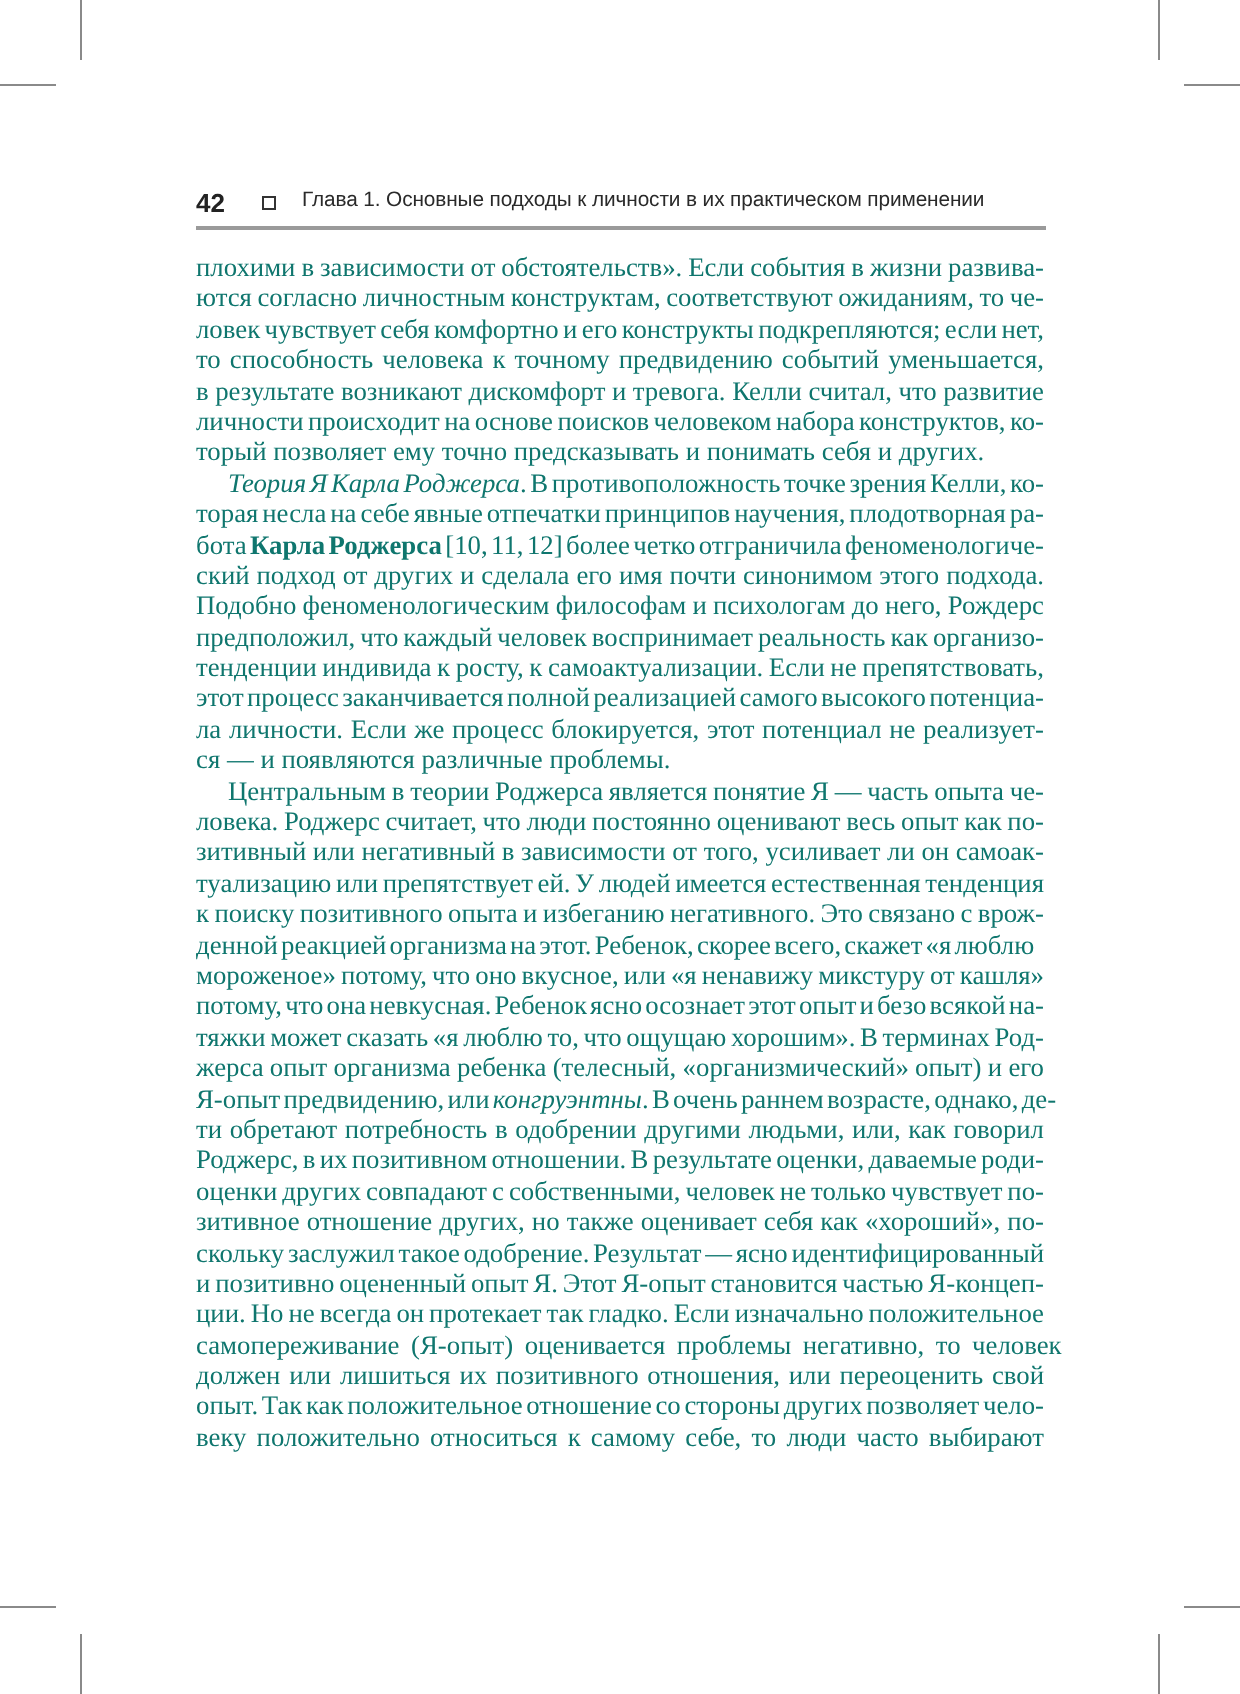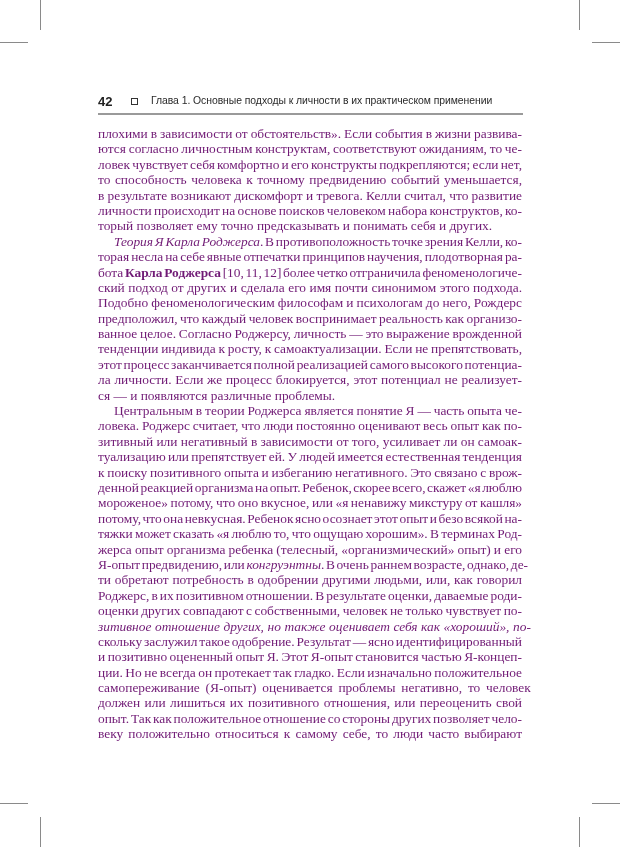--- a/index.html
+++ b/index.html
@@ -8,21 +8,21 @@
   .crop.v { width: 1px; }
   .crop.h { height: 1px; }
 
   .header { position: absolute; left: 98px; top: 92px; width: 425px; height: 22px; }
   .page-num { position: absolute; left: 0; top: 2px; font-family: "Liberation Sans", sans-serif; font-weight: bold; font-size: 13px; color: #222; }
   .sq-icon { position: absolute; left: 33px; top: 6px; width: 7px; height: 7px; border: 1px solid #333; box-sizing: border-box; }
   .header-title { position: absolute; left: 53px; top: 3px; font-family: "Liberation Sans", sans-serif; font-size: 10.4px; color: #2a2a2a; white-space: nowrap; letter-spacing: -0.05px; }
   .header-rule { position: absolute; left: 0; top: 21px; width: 425px; height: 2px; background: #9a9a9a; }
 
   .body-text { position: absolute; left: 98px; top: 126px; width: 424px;
-    font-family: "Liberation Serif", serif; font-size: 13.4px; color: #701a75; }
+    font-family: "Liberation Serif", serif; font-size: 13.4px; color: #0f766e; }
   .line { display: block; height: 15.4px; line-height: 15.4px; text-align: justify; text-align-last: justify; white-space: nowrap; overflow: visible; }
   .line.last { text-align-last: left; }
   .line.indent { padding-left: 16px; }
   .it { font-style: italic; }
   .bd { font-weight: bold; }
 </style>
 </head>
 <body>
 
 <div class="crop v" style="left:40px; top:0; height:30px;"></div>
@@ -51,42 +51,41 @@
       <div class="line" style="white-space: nowrap; text-align: left; text-align-last: left; word-spacing: -1.0918px;"><span>личности происходит на основе поисков человеком набора конструктов, ко-</span></div>
       <div class="line last" style="white-space: nowrap; text-align: left; text-align-last: left;"><span>торый позволяет ему точно предсказывать и понимать себя и других.</span></div>
     </div>
     <div>
       <div class="line indent" style="white-space: nowrap; text-align: left; text-align-last: left; word-spacing: -1.53993px;"><span class="it">Теория Я Карла Роджерса</span><span>. В противоположность точке зрения Келли, ко-</span></div>
       <div class="line" style="white-space: nowrap; text-align: left; text-align-last: left; word-spacing: -1.36979px;"><span>торая несла на себе явные отпечатки принципов научения, плодотворная ра-</span></div>
       <div class="line" style="white-space: nowrap; text-align: left; text-align-last: left; word-spacing: -1.63889px;"><span>бота </span><span class="bd">Карла Роджерса</span><span> [10, 11, 12] более четко отграничила феноменологиче-</span></div>
       <div class="line" style="white-space: nowrap; text-align: left; text-align-last: left; word-spacing: 0.12642px;"><span>ский подход от других и сделала его имя почти синонимом этого подхода.</span></div>
       <div class="line" style="white-space: nowrap; text-align: left; text-align-last: left; word-spacing: -0.247768px;"><span>Подобно феноменологическим философам и психологам до него, Рождерс</span></div>
       <div class="line" style="white-space: nowrap; text-align: left; text-align-last: left; word-spacing: -0.870536px;"><span>предположил, что каждый человек воспринимает реальность как организо-</span></div>
-      <div class="line" style="white-space: nowrap; text-align: left; text-align-last: left; word-spacing: -0.533203px;"><span>ванное целое. Согласно Роджерсу, личность — это выражение врожденной</span></div>
       <div class="line" style="white-space: nowrap; text-align: left; text-align-last: left; word-spacing: -0.556641px;"><span>тенденции индивида к росту, к самоактуализации. Если не препятствовать,</span></div>
       <div class="line" style="white-space: nowrap; text-align: left; text-align-last: left; word-spacing: -1.62723px;"><span>этот процесс заканчивается полной реализацией самого высокого потенциа-</span></div>
       <div class="line" style="white-space: nowrap; text-align: left; text-align-last: left; word-spacing: 0.465278px;"><span>ла личности. Если же процесс блокируется, этот потенциал не реализует-</span></div>
       <div class="line last" style="white-space: nowrap; text-align: left; text-align-last: left;"><span>ся — и появляются различные проблемы.</span></div>
     </div>
     <div>
       <div class="line indent" style="white-space: nowrap; text-align: left; text-align-last: left; word-spacing: -0.451562px;"><span>Центральным в теории Роджерса является понятие Я — часть опыта че-</span></div>
       <div class="line" style="white-space: nowrap; text-align: left; text-align-last: left; word-spacing: -0.5px;"><span>ловека. Роджерс считает, что люди постоянно оценивают весь опыт как по-</span></div>
       <div class="line" style="white-space: nowrap; text-align: left; text-align-last: left; word-spacing: -0.0421875px;"><span>зитивный или негативный в зависимости от того, усиливает ли он самоак-</span></div>
       <div class="line" style="white-space: nowrap; text-align: left; text-align-last: left; word-spacing: -1.03125px;"><span>туализацию или препятствует ей. У людей имеется естественная тенденция</span></div>
       <div class="line" style="white-space: nowrap; text-align: right; text-align-last: left; word-spacing: -0.632812px;"><span>к поиску позитивного опыта и избеганию негативного. Это связано с врож-</span></div>
-      <div class="line" style="white-space: nowrap; text-align: left; text-align-last: left; word-spacing: -1.76875px;"><span>денной реакцией организма на опыт. Ребенок, скорее всего, скажет «я люблю</span></div>
+      <div class="line" style="white-space: nowrap; text-align: left; text-align-last: left; word-spacing: -1.76875px;"><span>денной реакцией организма на этот. Ребенок, скорее всего, скажет «я люблю</span></div>
       <div class="line" style="white-space: nowrap; text-align: left; text-align-last: left; word-spacing: -0.795312px;"><span>мороженое» потому, что оно вкусное, или «я ненавижу микстуру от кашля»</span></div>
       <div class="line" style="white-space: nowrap; text-align: left; text-align-last: left; word-spacing: -1.7474px;"><span>потому, что она невкусная. Ребенок ясно осознает этот опыт и безо всякой на-</span></div>
       <div class="line" style="white-space: nowrap; text-align: left; text-align-last: left; word-spacing: -1.03977px;"><span>тяжки может сказать «я люблю то, что ощущаю хорошим». В терминах Род-</span></div>
       <div class="line" style="white-space: nowrap; text-align: center; text-align-last: left; word-spacing: -0.191406px;"><span>жерса опыт организма ребенка (телесный, «организмический» опыт) и его</span></div>
       <div class="line" style="white-space: nowrap; text-align: left; text-align-last: left; word-spacing: -1.70312px;"><span>Я-опыт предвидению, или </span><span class="it">конгруэнтны</span><span>. В очень раннем возрасте, однако, де-</span></div>
       <div class="line" style="white-space: nowrap; text-align: left; text-align-last: left; word-spacing: 0.449653px;"><span>ти обретают потребность в одобрении другими людьми, или, как говорил</span></div>
       <div class="line" style="white-space: nowrap; text-align: left; text-align-last: left; word-spacing: -1.19965px;"><span>Роджерс, в их позитивном отношении. В результате оценки, даваемые роди-</span></div>
       <div class="line" style="white-space: nowrap; text-align: left; text-align-last: left; word-spacing: -0.854167px;"><span>оценки других совпадают с собственными, человек не только чувствует по-</span></div>
-      <div class="line" style="white-space: nowrap; text-align: left; text-align-last: left; word-spacing: 0.203125px; font-style: italic;"><span>зитивное отношение других, но также оценивает себя как «хороший», по-</span></div>
+      <div class="line" style="white-space: nowrap; text-align: left; text-align-last: left; word-spacing: 0.203125px;"><span>зитивное отношение других, но также оценивает себя как «хороший», по-</span></div>
       <div class="line" style="white-space: nowrap; text-align: left; text-align-last: left; word-spacing: -1.47545px;"><span>скольку заслужил такое одобрение. Результат — ясно идентифицированный</span></div>
       <div class="line" style="white-space: nowrap; text-align: left; text-align-last: left; word-spacing: -0.885417px;"><span>и позитивно оцененный опыт Я. Этот Я-опыт становится частью Я-концеп-</span></div>
       <div class="line" style="white-space: nowrap; text-align: left; text-align-last: left; word-spacing: -0.848437px;"><span>ции. Но не всегда он протекает так гладко. Если изначально положительное</span></div>
       <div class="line" style="white-space: nowrap; text-align: left; text-align-last: left; word-spacing: 2.44271px;"><span>самопереживание (Я-опыт) оценивается проблемы негативно, то человек</span></div>
       <div class="line" style="white-space: nowrap; text-align: left; text-align-last: left; word-spacing: 1.01953px;"><span>должен или лишиться их позитивного отношения, или переоценить свой</span></div>
       <div class="line" style="white-space: nowrap; text-align: left; text-align-last: left; word-spacing: -1.51562px;"><span>опыт. Так как положительное отношение со стороны других позволяет чело-</span></div>
       <div class="line" style="white-space: nowrap; text-align: left; text-align-last: left; word-spacing: 1.75px;"><span>веку положительно относиться к самому себе, то люди часто выбирают</span></div>
     </div>
   </div>
 

